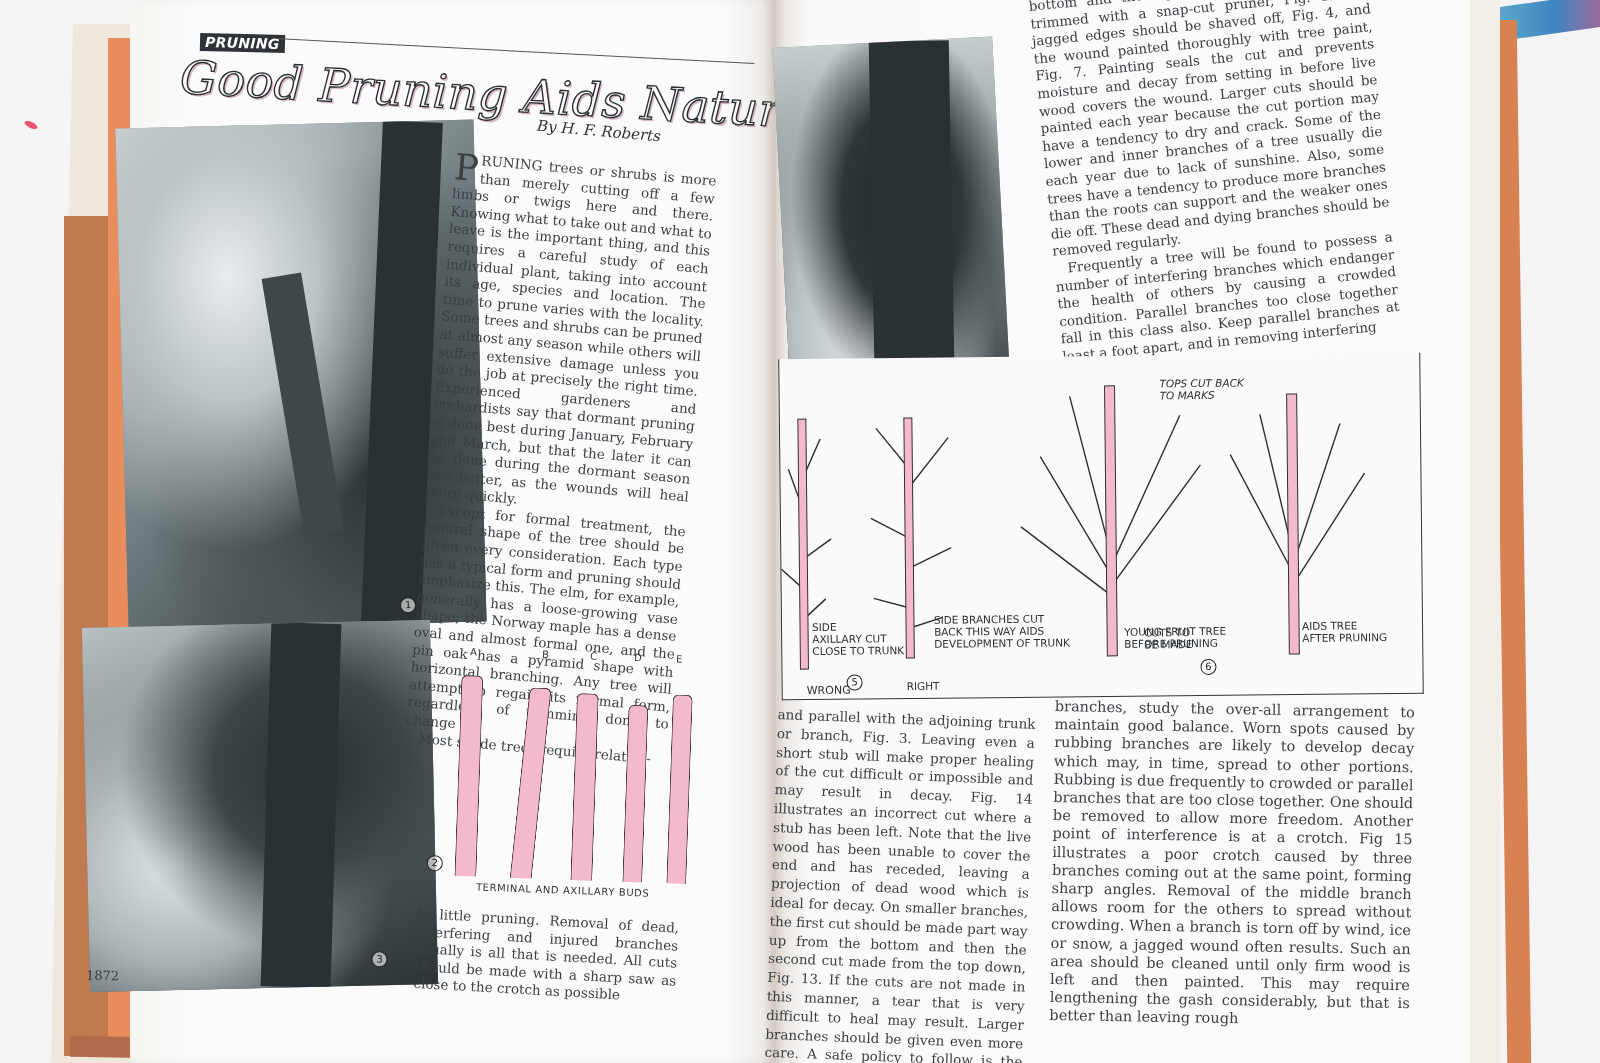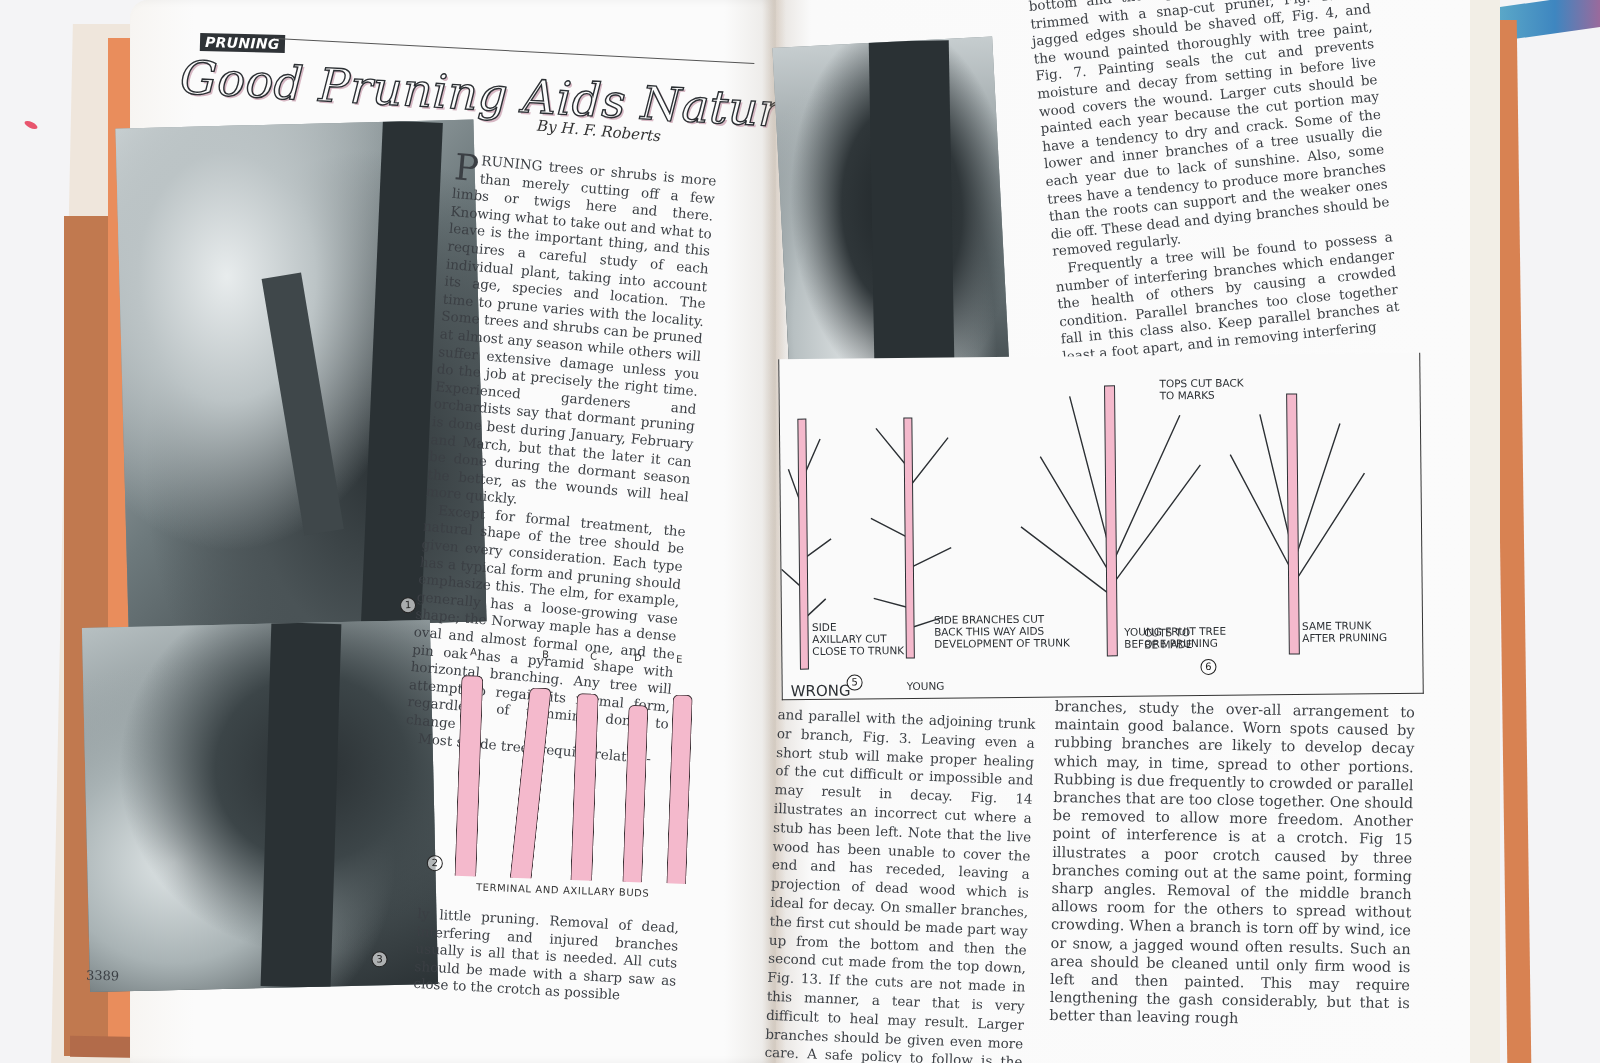--- a/index.html
+++ b/index.html
@@ -158,21 +158,21 @@
   <div class="twig" style="left:186px;width:18px;height:176px;"></div>
   <div class="twig" style="left:230px;width:18px;height:188px;"></div>
   <div class="fig-num" style="left:-10px;bottom:24px;">2</div>
   <span class="fig2-caption">TERMINAL AND AXILLARY BUDS</span>
 </div>
 
 <div class="col col-2">
   <p class="first">ly little pruning. Removal of dead, interfering and injured branches usually is all that is needed. All cuts should be made with a sharp saw as close to the crotch as possible</p>
 </div>
 
-<div class="page-num">3389</div>
+<div class="page-num">1872</div>
 
 <div class="page page-right"></div>
 <div class="cover-right-edge"></div>
 <div class="gutter"></div>
 
 <div class="photo photo-4">
   <div class="trunk" style="left:90px;top:0;width:80px;height:372px;transform:rotate(2deg);"></div>
   <div class="fig-num" style="left:40px;top:344px;">4</div>
 </div>
 
@@ -196,33 +196,33 @@
     <g fill="#f4b9cc" stroke="#2c3034" stroke-width="1">
       <rect x="18" y="60" width="8" height="250"></rect>
       <rect x="124" y="60" width="8" height="240"></rect>
       <rect x="325" y="30" width="10" height="270"></rect>
       <rect x="507" y="40" width="10" height="260"></rect>
     </g>
   </svg>
   <div class="fig56-label" style="left:30px;top:262px;">SIDE
 AXILLARY CUT
 CLOSE TO TRUNK</div>
-  <div class="fig56-label" style="left:8px;top:326px;font-size:15px;">WRONG</div>
+  <div class="fig56-label" style="left:24px;top:326px;font-size:11px;">WRONG</div>
   <div class="fig56-label" style="left:152px;top:256px;">SIDE BRANCHES CUT
 BACK THIS WAY AIDS
 DEVELOPMENT OF TRUNK</div>
-  <div class="fig56-label" style="left:124px;top:322px;">YOUNG</div>
+  <div class="fig56-label" style="left:124px;top:322px;">RIGHT</div>
   <div class="fig-num" style="left:64px;top:316px;">5</div>
-  <div class="fig56-label" style="left:380px;top:22px;">TOPS CUT BACK
+  <div class="fig56-label" style="left:380px;top:22px;font-style:italic;">TOPS CUT BACK
 TO MARKS</div>
   <div class="fig56-label" style="left:362px;top:228px;margin-top:43px;">CUTS TO
 BE MADE</div>
   <div class="fig56-label" style="left:342px;top:270px;">YOUNG FRUIT TREE
 BEFORE PRUNING</div>
-  <div class="fig56-label" style="left:520px;top:266px;">SAME TRUNK
+  <div class="fig56-label" style="left:520px;top:266px;">AIDS TREE
 AFTER PRUNING</div>
   <div class="fig-num" style="left:418px;top:304px;">6</div>
 </div>
 
 <div class="col col-4">
   <p class="first">and parallel with the adjoining trunk or branch, Fig. 3. Leaving even a short stub will make proper healing of the cut difficult or impossible and may result in decay. Fig. 14 illustrates an incorrect cut where a stub has been left. Note that the live wood has been unable to cover the end and has receded, leaving a projection of dead wood which is ideal for decay. On smaller branches, the first cut should be made part way up from the bottom and then the second cut made from the top down, Fig. 13. If the cuts are not made in this manner, a tear that is very difficult to heal may result. Larger branches should be given even more care. A safe policy to follow is the one shown in Fig. 12. The first and second cuts are made as indicated to drop the limb, and the final cut, which is made from the</p>
 </div>
 
 <div class="col col-5">
   <p class="first">branches, study the over-all arrangement to maintain good balance. Worn spots caused by rubbing branches are likely to develop decay which may, in time, spread to other portions. Rubbing is due frequently to crowded or parallel branches that are too close together. One should be removed to allow more freedom. Another point of interference is at a crotch. Fig 15 illustrates a poor crotch caused by three branches coming out at the same point, forming sharp angles. Removal of the middle branch allows room for the others to spread without crowding. When a branch is torn off by wind, ice or snow, a jagged wound often results. Such an area should be cleaned until only firm wood is left and then painted. This may require lengthening the gash considerably, but that is better than leaving rough</p>

